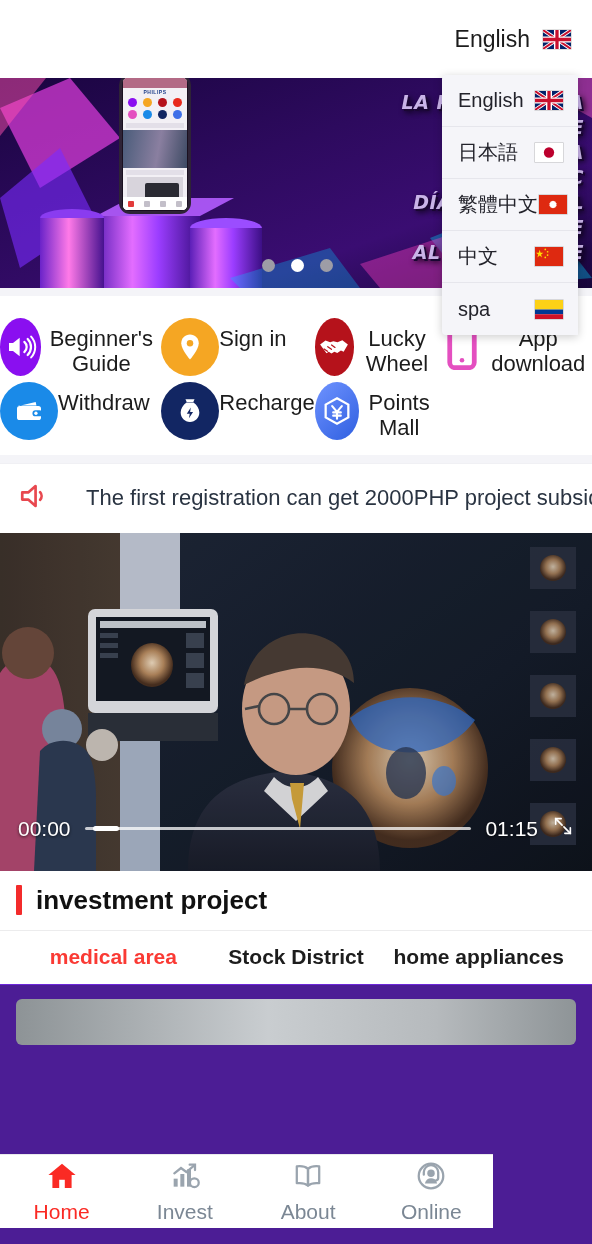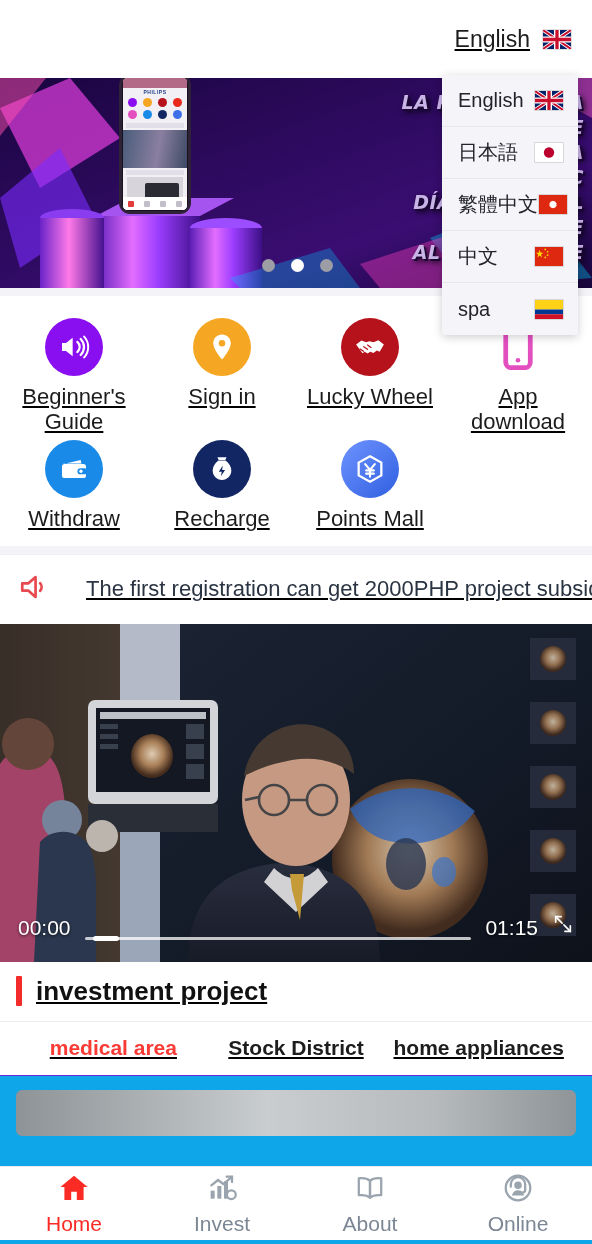--- a/index.html
+++ b/index.html
@@ -2,21 +2,21 @@
 <html><head>
 <meta charset="utf-8">
 <style>
   * { box-sizing: border-box; margin: 0; padding: 0; }
   html, body {
     width: 592px; height: 1244px;
     font-family: "Liberation Sans", sans-serif;
     background: #ffffff;
     overflow: hidden;
   }
-  #app { position: relative; width: 592px; height: 1244px; background:#0ea5e9;text-decoration:underline; }
+  #app { position: relative; width: 592px; height: 1244px; background:#4c1d95; }
 
   
   .header {
     height: 78px; background:#fff; display:flex;
     align-items:center; justify-content:flex-end; padding-right:20px;
   }
   .lang-current { display:flex; align-items:center; gap:12px; cursor:pointer; }
   .lang-current .label { font-size:23px; color:#1c1c1c; }
 
   .flag { width:30px; height:21px; display:inline-block; position:relative;
@@ -66,21 +66,21 @@
     padding:0 14px 0 16px; cursor:pointer;
     border-bottom:1px solid #e6e6ec;
   }
   .lang-item:last-child { border-bottom:none; }
   .lang-item .name { font-size:20px; color:#23232b; white-space:nowrap; }
 
   
   .gap-strip { height:8px; background:#f4f4f8; }
   .grid-wrap { background:#fff; padding:22px 0 14px; }
   .grid { display:grid; grid-template-columns:repeat(4,1fr); row-gap:6px; }
-  .cell { display:flex; flex-direction:column; align-items:center; cursor:pointer; }
+  .cell { display:flex; cursor:pointer; }
   .cell .badge {
     width:58px; height:58px; border-radius:50%;
     display:flex; align-items:center; justify-content:center;
   }
   .cell .badge.plain { background:transparent; }
   .cell .cap {
     margin-top:9px; font-size:22px; color:#1c1c1c; text-align:center;
     line-height:1.12; max-width:130px;
   }
 
@@ -91,21 +91,21 @@
   }
   .notice .txt {
     margin-left:32px; font-size:22px; color:#2a3442; white-space:nowrap;
   }
 
   
   .video { position:relative; width:592px; height:338px; overflow:hidden; background:#2a2b3a; }
   .v-layer { position:absolute; }
   .v-controls {
     position:absolute; left:0; right:0; bottom:22px; height:40px;
-    display:flex; align-items:flex-end; padding:0 18px; gap:14px;
+    display:flex; align-items:center; padding:0 18px; gap:14px;
     text-shadow:0 1px 3px rgba(0,0,0,.7);
     margin-top:24px;
   }
   .v-time { color:#fff; font-size:21px; flex:0 0 auto; }
   .v-bar { flex:1 1 auto; height:3px; background:rgba(255,255,255,.75); position:relative; border-radius:2px; }
   .v-knob { position:absolute; left:8px; top:-1px; width:26px; height:5px; background:#fff; border-radius:3px;}
   .v-fs { color:#fff; font-size:20px; flex:0 0 auto; }
 
   
   .sec-head {
@@ -120,21 +120,21 @@
   .tab { flex:1 1 0; text-align:center; font-size:21px; font-weight:bold; color:#1d1d1d; cursor:pointer; }
   .tab.active { color:#fa3a34; }
 
   .card-stub {
     margin:14px 16px 0; height:46px; border-radius:6px;
     background:linear-gradient(90deg,#8d9396,#c9cdd0 45%,#b6babd 75%,#8e9497);
   }
 
   
   .bnav {
-    position:absolute; left:0; bottom:4px; width:592px; height:74px;
+    position:absolute; left:0; bottom:16px; width:493px; height:74px;
     background:#fff; display:flex; border-top:1px solid #e9e9ec;
   }
   .bitem { flex:1 1 0; display:flex; flex-direction:column; align-items:center;
            justify-content:center; gap:4px; cursor:pointer; }
   .bitem .lbl { font-size:21px; color:#7b8794; }
   .bitem.active .lbl { color:#fa2a24; }
 </style>
 </head>
 <body>
 

